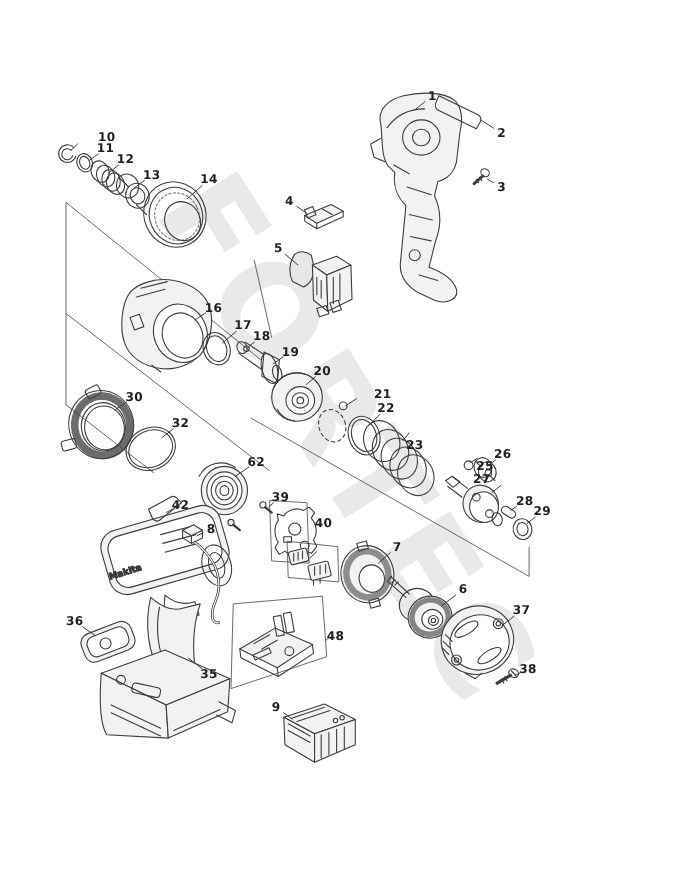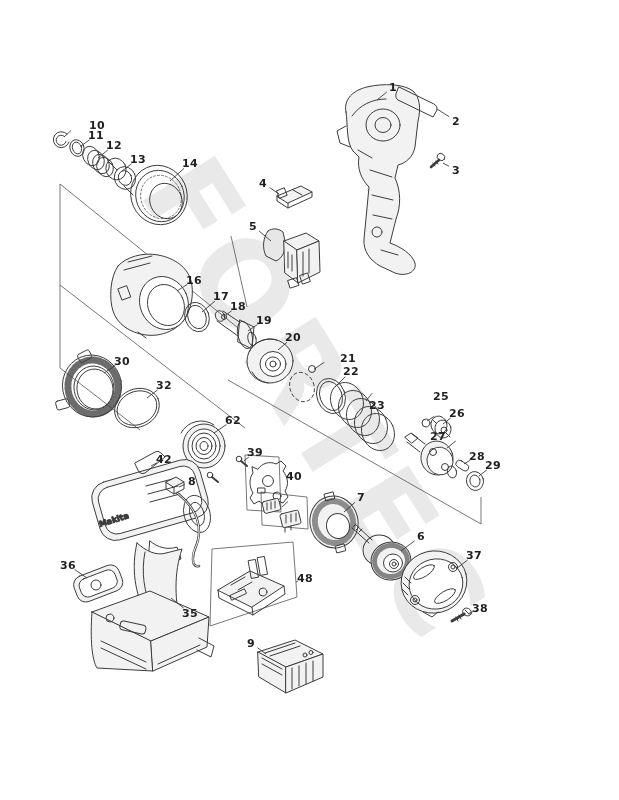--- a/index.html
+++ b/index.html
@@ -387,21 +387,21 @@
     <div class="plabel" style="left: 138px; top: 159px; color: rgb(31, 31, 31);">13</div>
     <div class="plabel" style="left: 190px; top: 163px; color: rgb(31, 31, 31);">14</div>
     <div class="plabel" style="left: 194px; top: 280px; color: rgb(31, 31, 31);">16</div>
     <div class="plabel" style="left: 221px; top: 296px; color: rgb(31, 31, 31);">17</div>
     <div class="plabel" style="left: 238px; top: 306px; color: rgb(31, 31, 31);">18</div>
     <div class="plabel" style="left: 264px; top: 320px; color: rgb(31, 31, 31);">19</div>
     <div class="plabel" style="left: 293px; top: 337px; color: rgb(31, 31, 31);">20</div>
     <div class="plabel" style="left: 348px; top: 358px; color: rgb(31, 31, 31);">21</div>
     <div class="plabel" style="left: 351px; top: 371px; color: rgb(31, 31, 31);">22</div>
     <div class="plabel" style="left: 377px; top: 405px; color: rgb(31, 31, 31);">23</div>
-    <div class="plabel" style="left: 441px; top: 396px; color: rgb(31, 31, 31);">25</div>
+    <div class="plabel" style="left: 441px; top: 424px; color: rgb(31, 31, 31);">25</div>
     <div class="plabel" style="left: 457px; top: 413px; color: rgb(31, 31, 31);">26</div>
     <div class="plabel" style="left: 438px; top: 436px; color: rgb(31, 31, 31);">27</div>
     <div class="plabel" style="left: 477px; top: 456px; color: rgb(31, 31, 31);">28</div>
     <div class="plabel" style="left: 493px; top: 465px; color: rgb(31, 31, 31);">29</div>
     <div class="plabel" style="left: 122px; top: 361px; color: rgb(31, 31, 31);">30</div>
     <div class="plabel" style="left: 164px; top: 385px; color: rgb(31, 31, 31);">32</div>
     <div class="plabel" style="left: 233px; top: 420px; color: rgb(31, 31, 31);">62</div>
     <div class="plabel" style="left: 190px; top: 613px; color: rgb(31, 31, 31);">35</div>
     <div class="plabel" style="left: 68px; top: 565px; color: rgb(31, 31, 31);">36</div>
     <div class="plabel" style="left: 474px; top: 555px; color: rgb(31, 31, 31);">37</div>

